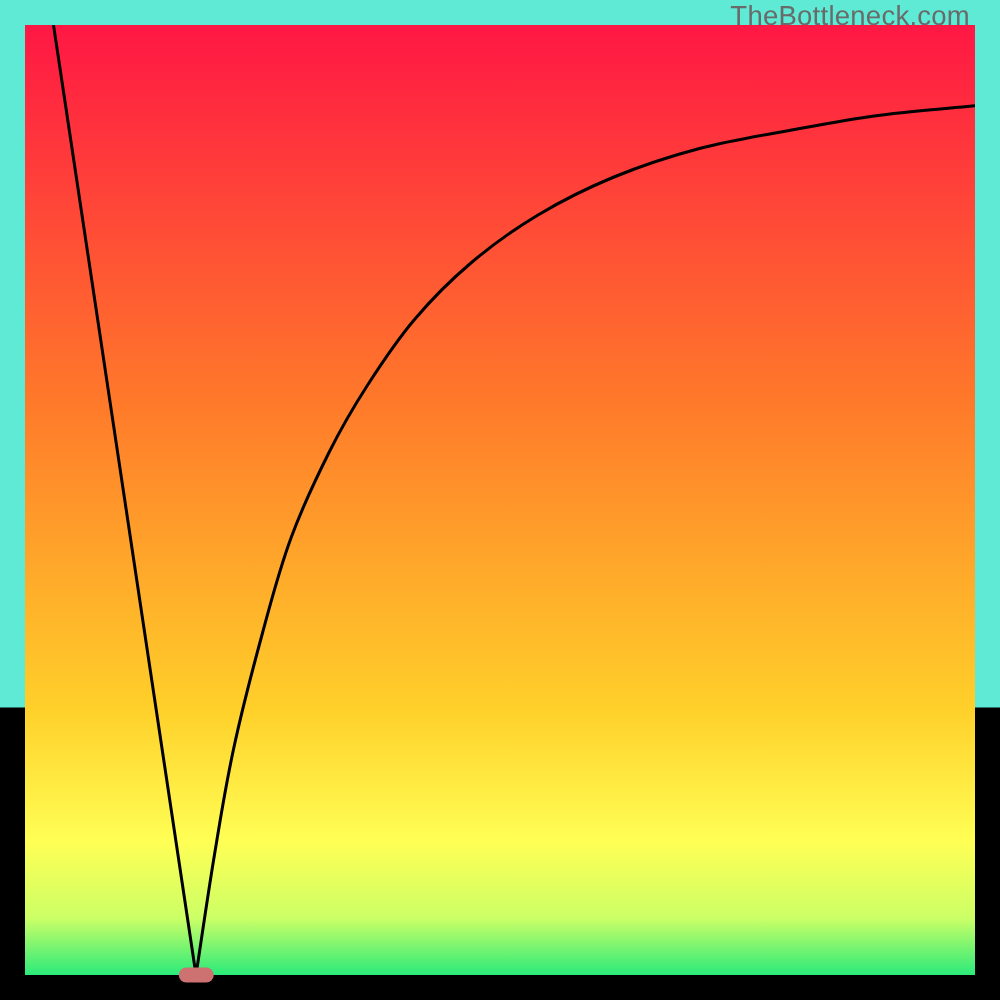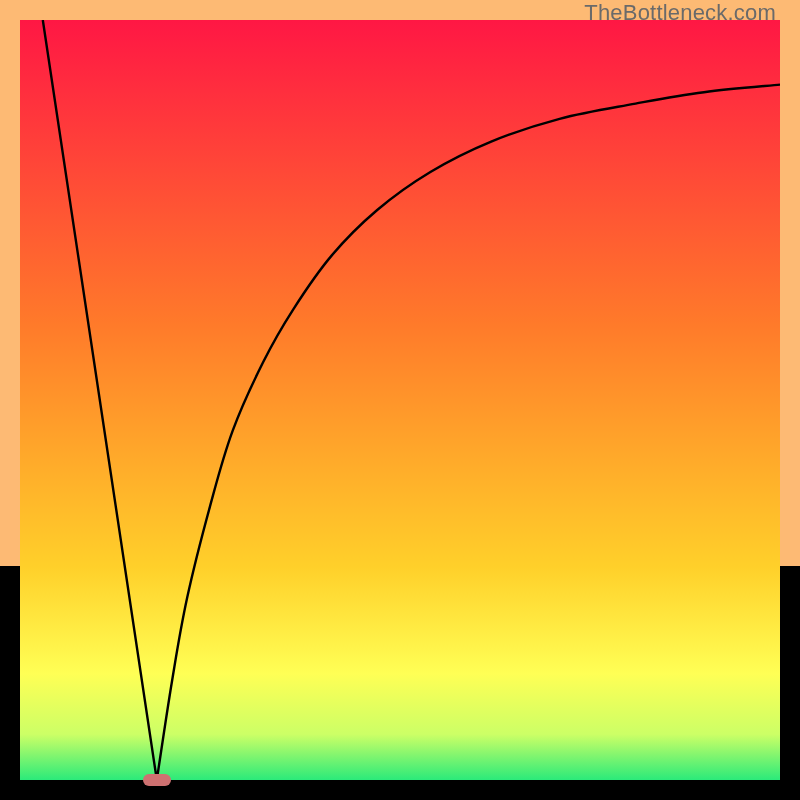--- a/index.html
+++ b/index.html
@@ -7,21 +7,21 @@
     padding: 0;
     width: 800px;
     height: 800px;
     background: #000;
     overflow: hidden;
   }
   .frame {
     position: relative;
     width: 800px;
     height: 566px;
-    background: #fdba74;
+    background: #5eead4;
   }
   .plot-area {
     position: absolute;
     left: 20px;
     top: 20px;
     width: 760px;
     height: 760px;
     background: linear-gradient(
       to bottom,
       var(--c-top) 0%,

